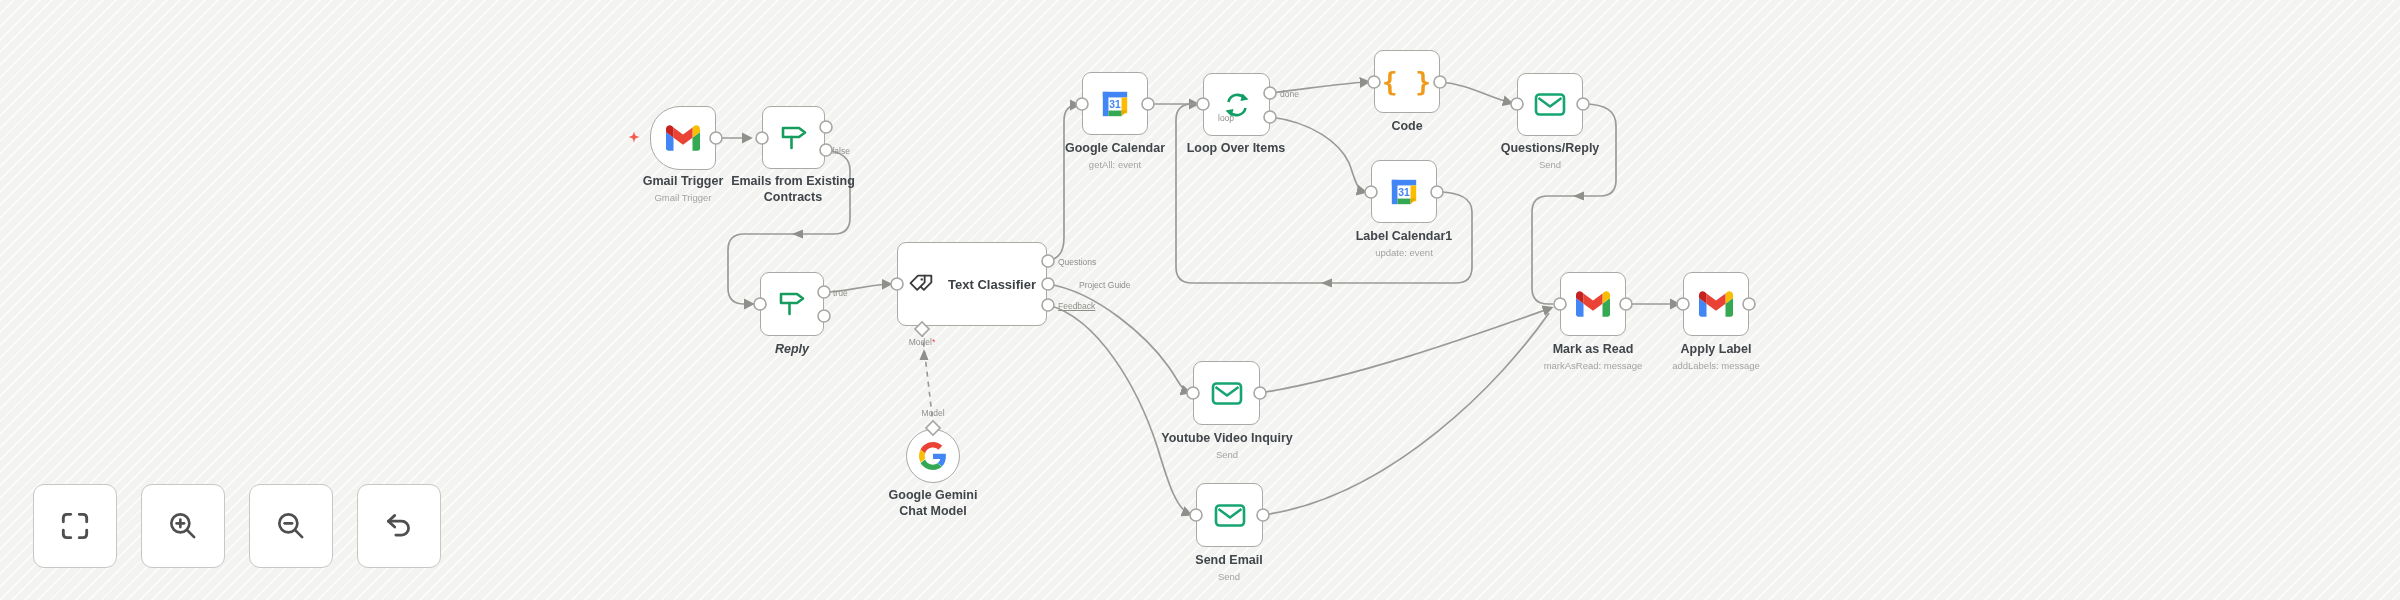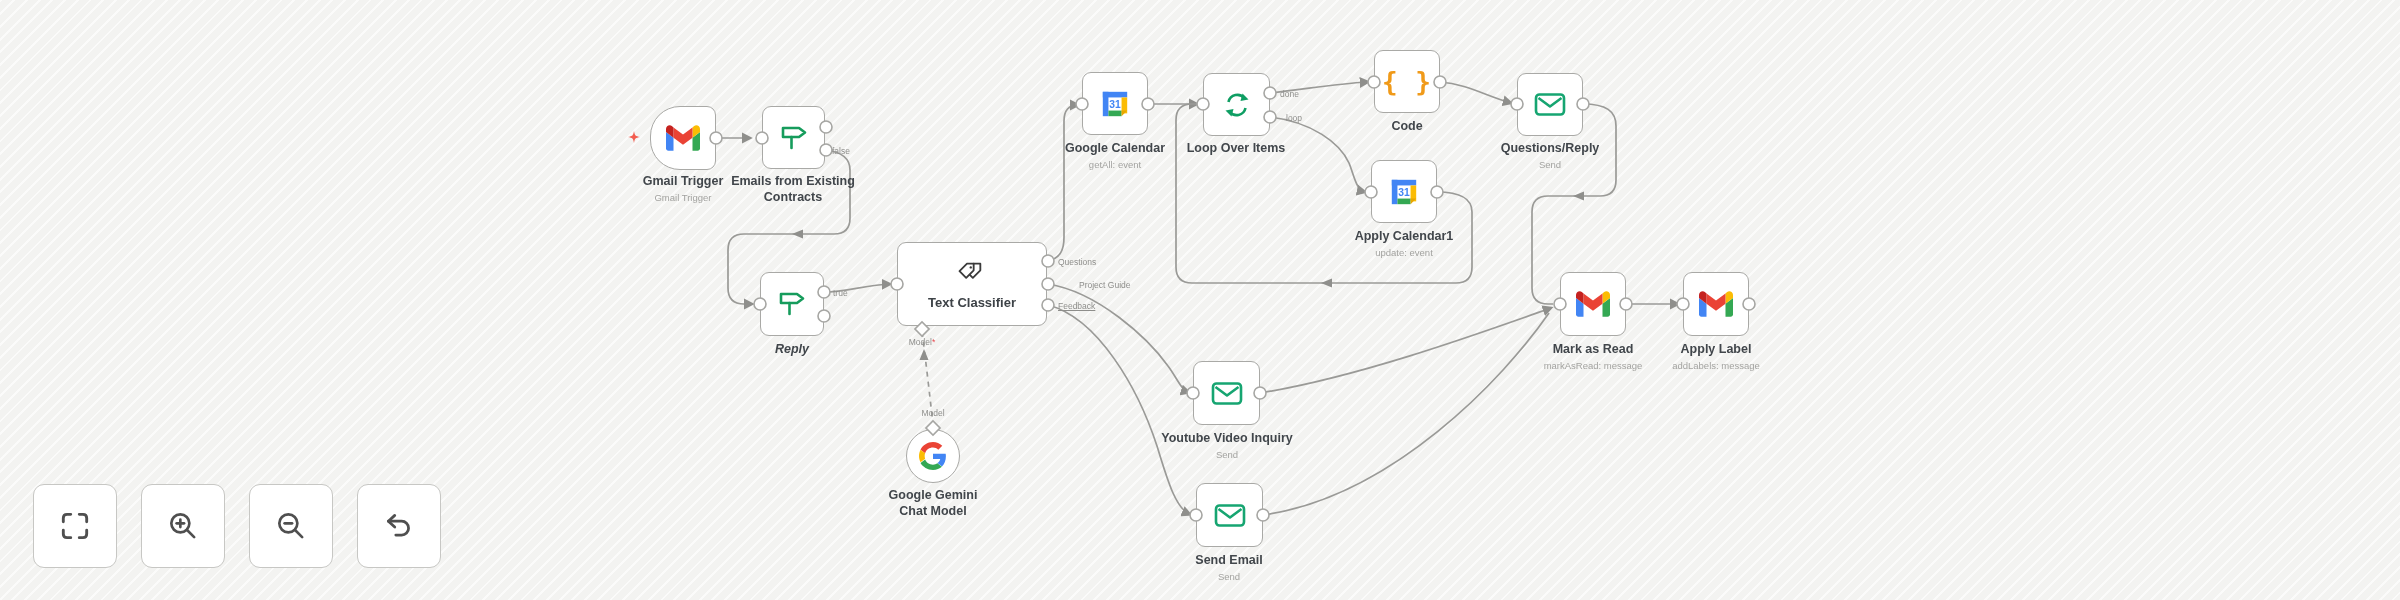--- a/index.html
+++ b/index.html
@@ -16,21 +16,21 @@
   .wire.dashed { stroke-dasharray:5 5; }
   .port { fill:#ffffff; stroke:#a6a6a3; stroke-width:1.6; }
   .midarrow { fill:#8f8f8c; }
 
   .node {
     position:absolute; background:#ffffff; border:1.7px solid #a9a9a6; border-radius:9px;
     display:flex; align-items:center; justify-content:center; z-index:2;
   }
   .node.trigger { border-radius:30px 9px 9px 30px; }
   .node.circle { border-radius:50%; }
-  .node.wide { flex-direction:column; gap:10px; }
+  .node.wide { flex-direction:row; gap:10px; }
   .nlabel { position:absolute; text-align:center; z-index:4; line-height:1.25; }
   .ntitle { font-size:12.5px; font-weight:700; color:#41464b; }
   .nsub { font-size:9.5px; color:#a3a3a0; margin-top:2px; }
   .tc-title { font-size:13px; font-weight:700; color:#3d4247; }
   .plabel { position:absolute; font-size:8.5px; color:#8e8e8b; z-index:4; white-space:nowrap; }
   .plabel .req { color:#e5484d; }
   .code-glyph { font-family:"DejaVu Sans Mono", monospace; font-size:26px; font-weight:700; color:#f09a19; letter-spacing:1px; }
 
   .controls { position:absolute; left:33px; top:484px; display:flex; gap:24px; z-index:5; }
   .ctl-btn {
@@ -252,21 +252,21 @@
     <div class="ntitle">Loop Over Items</div>
   </div>
   <div class="nlabel" style="left:1327px; top:119px; width:160px;">
     <div class="ntitle">Code</div>
   </div>
   <div class="nlabel" style="left:1470px; top:141px; width:160px;">
     <div class="ntitle">Questions/Reply</div>
     <div class="nsub">Send</div>
   </div>
   <div class="nlabel" style="left:1324px; top:229px; width:160px;">
-    <div class="ntitle">Apply Calendar1</div>
+    <div class="ntitle">Label Calendar1</div>
     <div class="nsub">update: event</div>
   </div>
   <div class="nlabel" style="left:1145px; top:431px; width:164px;">
     <div class="ntitle">Youtube Video Inquiry</div>
     <div class="nsub">Send</div>
   </div>
   <div class="nlabel" style="left:1149px; top:553px; width:160px;">
     <div class="ntitle">Send Email</div>
     <div class="nsub">Send</div>
   </div>
@@ -281,21 +281,21 @@
   <div class="nlabel" style="left:878px; top:488px; width:110px;">
     <div class="ntitle">Google Gemini Chat Model</div>
   </div>
 
   <div class="plabel" style="left:832px; top:146px;">false</div>
   <div class="plabel" style="left:833px; top:288px;">true</div>
   <div class="plabel" style="left:1058px; top:257px;text-align:center;">Questions</div>
   <div class="plabel" style="left:1058px; top:280px;padding-left:21px;">Project Guide</div>
   <div class="plabel" style="left:1058px; top:301px;text-decoration:underline;">Feedback</div>
   <div class="plabel" style="left:1280px; top:89px;">done</div>
-  <div class="plabel" style="left:1280px; top:113px;padding-left:6px;">loop</div>
+  <div class="plabel" style="left:1212px; top:113px;padding-left:6px;">loop</div>
   <div class="plabel" style="left:892px; top:337px; width:60px; text-align:center;"><span>Model</span><span class="req">*</span></div>
   <div class="plabel" style="left:903px; top:408px; width:60px; text-align:center;">Model</div>
 
   <div class="controls">
     <div class="ctl-btn">
       <svg width="34" height="34" viewBox="0 0 32 32" fill="none" stroke-width="2.7" stroke-linecap="round">
         <path d="M12 5 H8.5 Q5 5 5 8.5 V12"></path>
         <path d="M20 5 H23.5 Q27 5 27 8.5 V12"></path>
         <path d="M27 20 V23.5 Q27 27 23.5 27 H20"></path>
         <path d="M12 27 H8.5 Q5 27 5 23.5 V20"></path>

